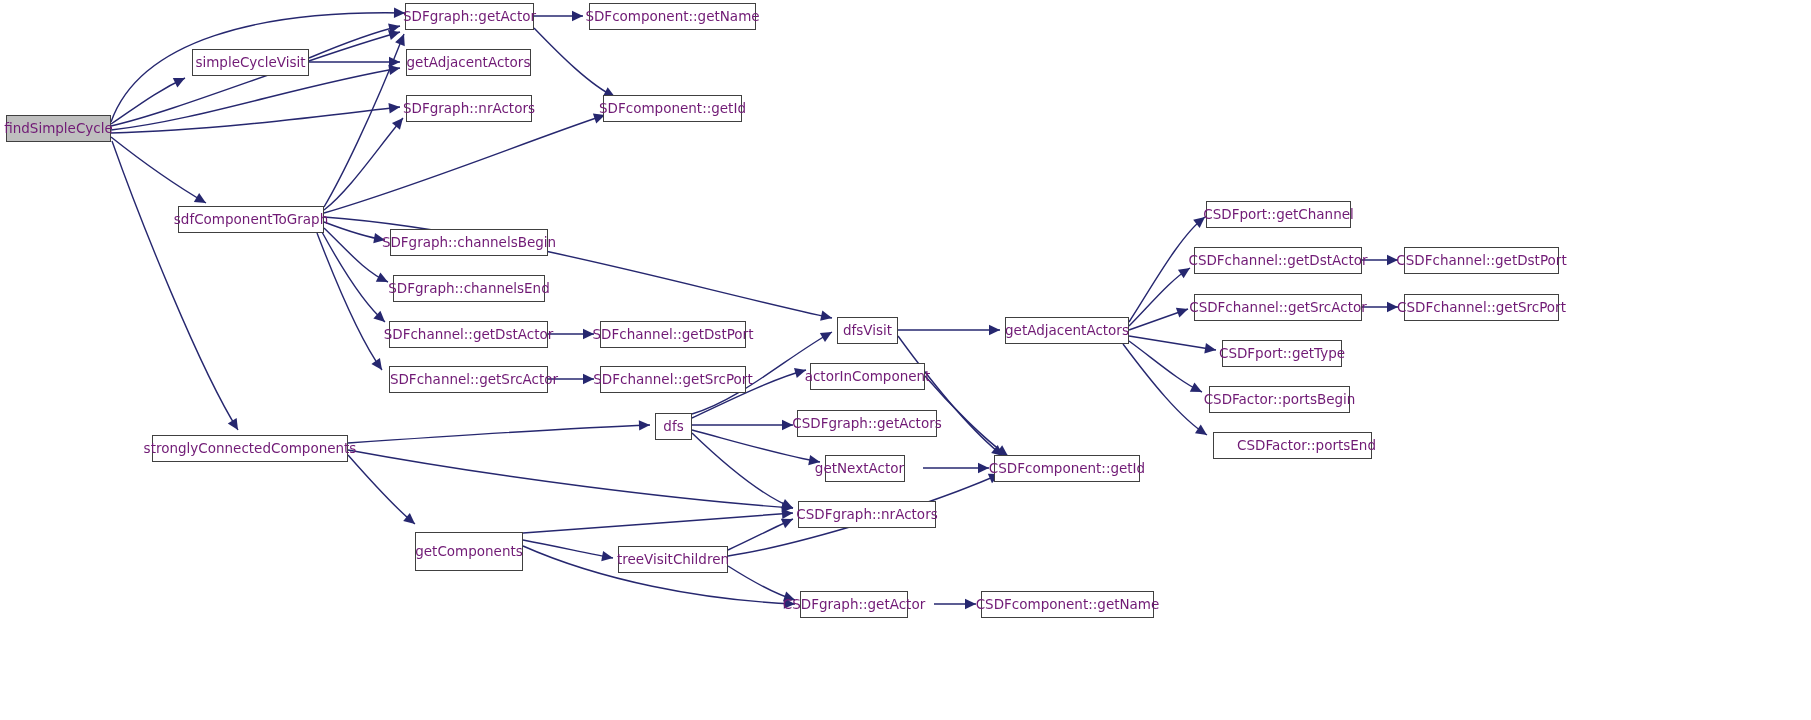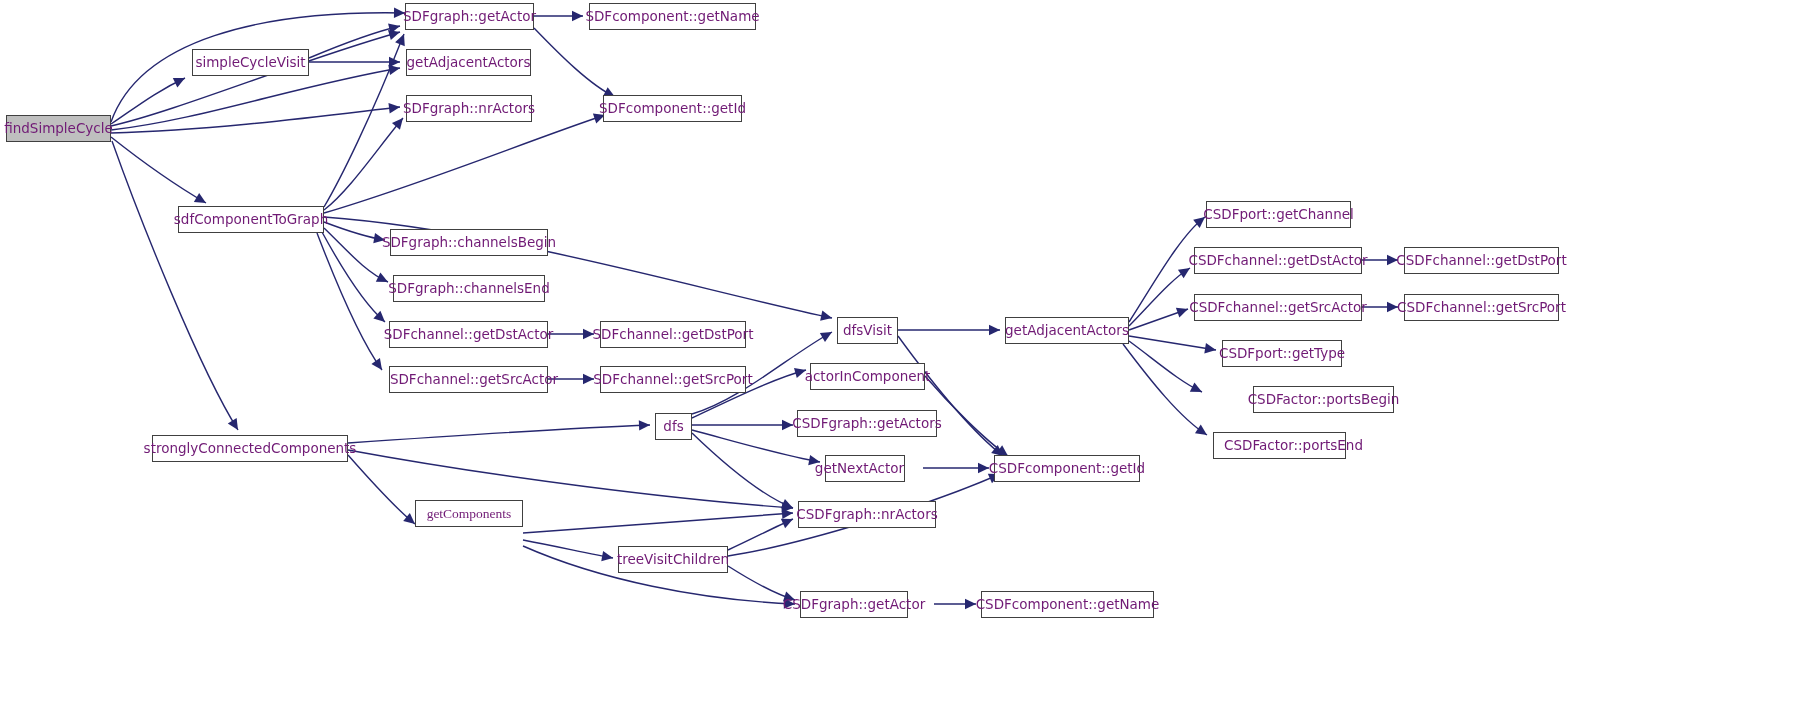--- a/index.html
+++ b/index.html
@@ -194,21 +194,21 @@
       </div>
       <div class="node-box" style="left: 600px; top: 321px; width: 146px; height: 27px;">
         <span>SDFchannel::getDstPort</span>
       </div>
       <div class="node-box" style="left: 600px; top: 366px; width: 146px; height: 27px;">
         <span>SDFchannel::getSrcPort</span>
       </div>
       <div class="node-box" style="left: 152px; top: 435px; width: 196px; height: 27px;">
         <span>stronglyConnectedComponents</span>
       </div>
-      <div class="node-box" style="left: 415px; top: 500px; width: 108px; height: 27px; font-family: Liberation Serif, serif;">
+      <div class="node-box" style="left: 415px; top: 532px; width: 108px; height: 39px;">
         <span>getComponents</span>
       </div>
       <div class="node-box" style="left: 618px; top: 546px; width: 110px; height: 27px;">
         <span>treeVisitChildren</span>
       </div>
       <div class="node-box" style="left: 655px; top: 413px; width: 37px; height: 27px;">
         <span>dfs</span>
       </div>
       <div class="node-box" style="left: 837px; top: 317px; width: 61px; height: 27px;">
         <span>dfsVisit</span>
@@ -242,24 +242,24 @@
       </div>
       <div class="node-box" style="left: 1194px; top: 247px; width: 168px; height: 27px;">
         <span>CSDFchannel::getDstActor</span>
       </div>
       <div class="node-box" style="left: 1194px; top: 294px; width: 168px; height: 27px;">
         <span>CSDFchannel::getSrcActor</span>
       </div>
       <div class="node-box" style="left: 1222px; top: 340px; width: 120px; height: 27px;">
         <span>CSDFport::getType</span>
       </div>
-      <div class="node-box" style="left: 1209px; top: 386px; width: 141px; height: 27px; margin-left: 44px;">
+      <div class="node-box" style="left: 1209px; top: 386px; width: 141px; height: 27px;">
         <span>CSDFactor::portsBegin</span>
       </div>
-      <div class="node-box" style="left: 1213px; top: 432px; width: 133px; height: 27px; padding-left: 28px;">
+      <div class="node-box" style="left: 1213px; top: 432px; width: 159px; height: 27px; padding-left: 28px;">
         <span>CSDFactor::portsEnd</span>
       </div>
       <div class="node-box" style="left: 1404px; top: 247px; width: 155px; height: 27px;">
         <span>CSDFchannel::getDstPort</span>
       </div>
       <div class="node-box" style="left: 1404px; top: 294px; width: 155px; height: 27px;">
         <span>CSDFchannel::getSrcPort</span>
       </div>
     </div>
 </div>

